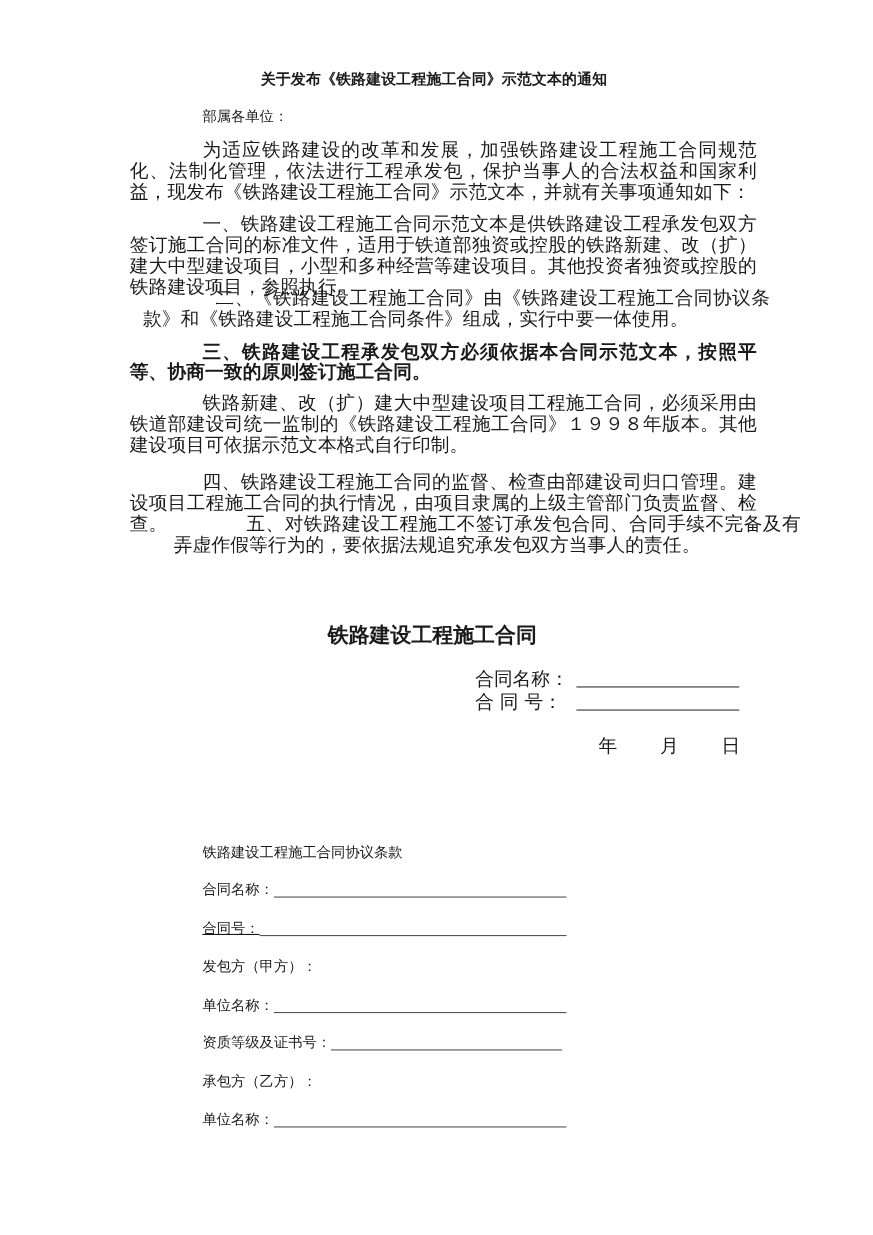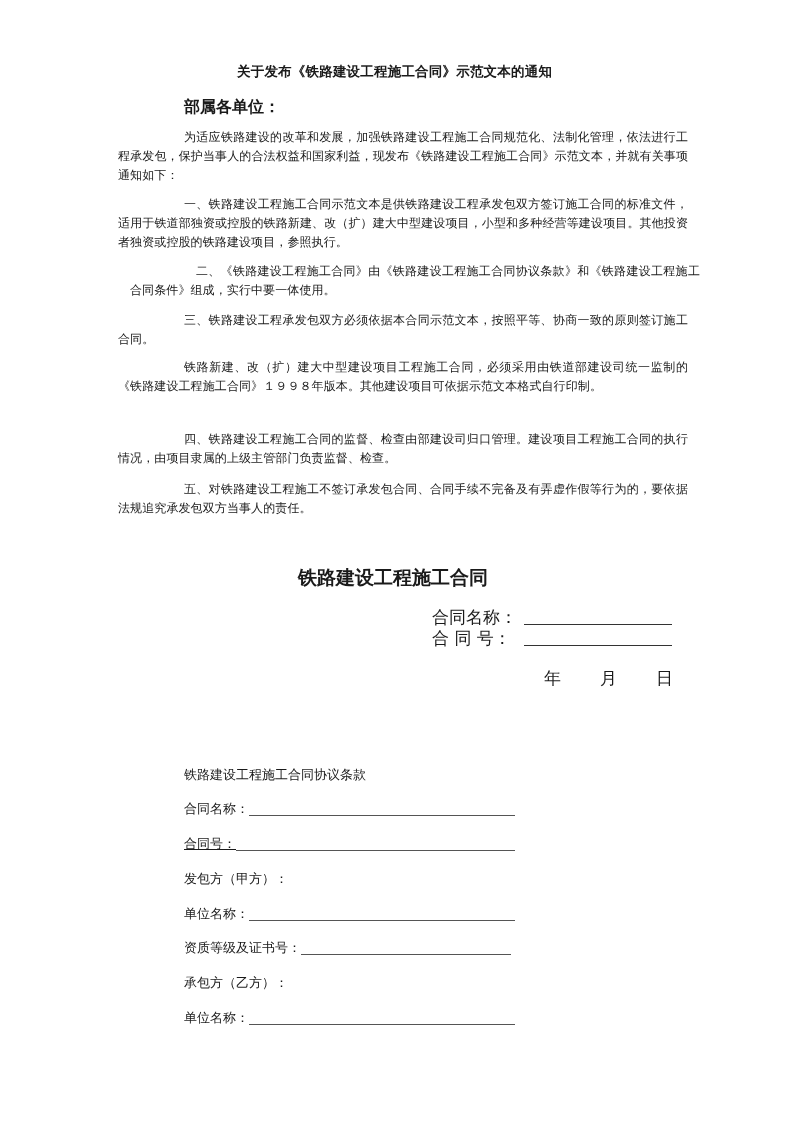--- a/index.html
+++ b/index.html
@@ -7,24 +7,24 @@
     width: 794px; height: 1123px; position: relative; overflow: hidden;
     font-family: "DejaVu Serif", "Liberation Serif", serif;
     color: #1a1a1a;
   }
   .abs { position: absolute; }
   .notice-title {
     left: 237px; top: 63px; font-size: 13.5px; font-weight: bold; letter-spacing: 0.2px;
     white-space: nowrap;
   }
   .salutation {
-    left: 184px; top: 97px; font-size: 16px; font-weight: bold; white-space: nowrap;
+    left: 184px; top: 97px; font-size: 13px; font-weight: normal; white-space: nowrap;
   }
   .para {
-    left: 118px; width: 570px; font-size: 12px; line-height: 19px;
+    left: 118px; width: 570px; font-size: 17px; line-height: 19px;
     text-indent: 66px; text-align: justify; letter-spacing: 0.1px;
   }
   .contract-title {
     left: 298px; top: 565px; font-size: 19px; font-weight: bold; white-space: nowrap;
   }
   .cover-field {
     left: 432px; font-size: 17px; white-space: nowrap; display: flex; align-items: flex-end;
   }
   .cover-field .lbl { width: 92px; }
   .cover-field .line {
@@ -42,24 +42,24 @@
 </style>
 </head>
 <body>
 
 <div class="abs notice-title">关于发布《铁路建设工程施工合同》示范文本的通知</div>
 <div class="abs salutation">部属各单位：</div>
 
 <div class="abs para" style="top:128px;">为适应铁路建设的改革和发展，加强铁路建设工程施工合同规范化、法制化管理，依法进行工程承发包，保护当事人的合法权益和国家利益，现发布《铁路建设工程施工合同》示范文本，并就有关事项通知如下：</div>
 <div class="abs para" style="top:195px;">一、铁路建设工程施工合同示范文本是供铁路建设工程承发包双方签订施工合同的标准文件，适用于铁道部独资或控股的铁路新建、改（扩）建大中型建设项目，小型和多种经营等建设项目。其他投资者独资或控股的铁路建设项目，参照执行。</div>
 <div class="abs para" style="top:262px;margin-left:12px;">二、《铁路建设工程施工合同》由《铁路建设工程施工合同协议条款》和《铁路建设工程施工合同条件》组成，实行中要一体使用。</div>
-<div class="abs para" style="top:311px;">三、铁路建设工程承发包双方必须依据本合同示范文本，按照平等、协商一致的原则签订施工合同。</div>
+<div class="abs para" style="top:311px;font-weight:bold;">三、铁路建设工程承发包双方必须依据本合同示范文本，按照平等、协商一致的原则签订施工合同。</div>
 <div class="abs para" style="top:358px;">铁路新建、改（扩）建大中型建设项目工程施工合同，必须采用由铁道部建设司统一监制的《铁路建设工程施工合同》１９９８年版本。其他建设项目可依据示范文本格式自行印制。</div>
 <div class="abs para" style="top:430px;">四、铁路建设工程施工合同的监督、检查由部建设司归口管理。建设项目工程施工合同的执行情况，由项目隶属的上级主管部门负责监督、检查。</div>
-<div class="abs para" style="top:480px;">五、对铁路建设工程施工不签订承发包合同、合同手续不完备及有弄虚作假等行为的，要依据法规追究承发包双方当事人的责任。</div>
+<div class="abs para" style="top:468px;margin-left:40px;">五、对铁路建设工程施工不签订承发包合同、合同手续不完备及有弄虚作假等行为的，要依据法规追究承发包双方当事人的责任。</div>
 
 <div class="abs contract-title">铁路建设工程施工合同</div>
 
 <div class="abs cover-field" style="top:606px;">
   <span class="lbl">合同名称：</span>
   <span class="line"></span>
 </div>
 <div class="abs cover-field" style="top:627px;">
   <span class="lbl">合 同 号：</span>
   <span class="line"></span>

